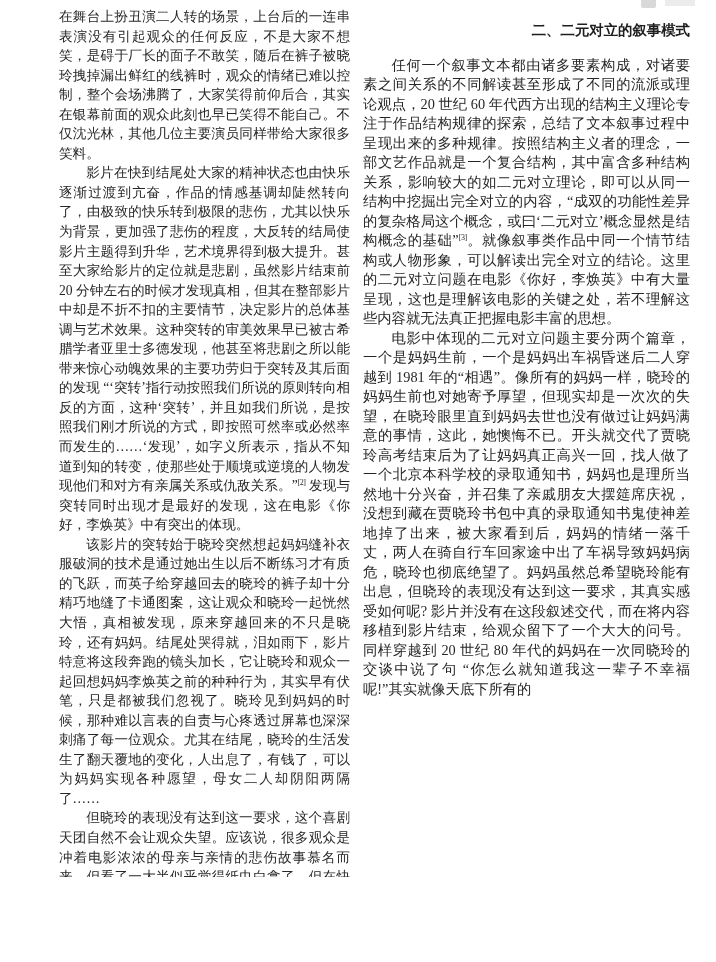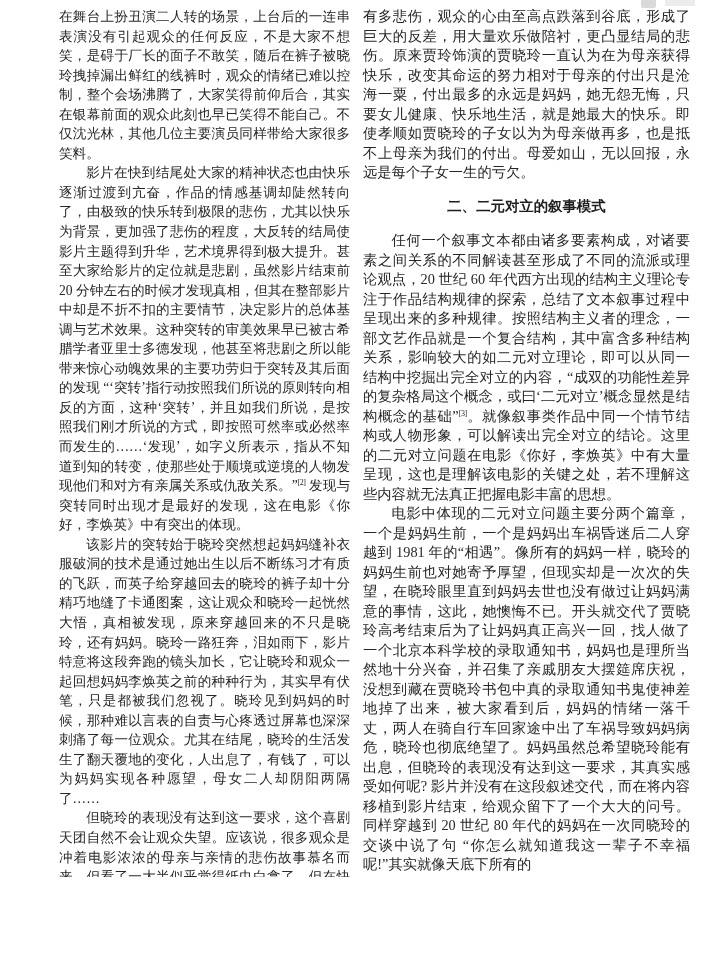--- a/index.html
+++ b/index.html
@@ -20,21 +20,21 @@
   .col-left{left:59px;width:291px;font-size:13.6px;line-height:19.55px;}
   .col-right{left:363px;width:327px;font-size:14.3px;line-height:19.5px;}
   .col p{margin:0;}
   .col p.ind{text-indent:2em;}
   .col p.noind{text-indent:0;}
   .col sup{font-size:8px;line-height:0;vertical-align:5px;letter-spacing:-0.5px;}
   .col h2{
     font-family:Liberation Serif, serif;
     font-weight:bold;
     font-size:14.4px;
-    text-align:center;
+    text-align:right;
     text-indent:0;
     margin:14px 0 15px 0;
     color:#1e1e1e;
   }
   
   .watermark{
     position:absolute;
     left:10px;top:913px;
     display:flex;align-items:flex-start;
     user-select:none;
@@ -105,25 +105,24 @@
 <div class="page">
 
   <div class="corner-frag">
     <span class="f1"></span>
       <span class="f2"></span>
   </div>
 
   <div class="col col-left" id="col-left">
       <p class="noind">在舞台上扮丑演二人转的场景，上台后的一连串表演没有引起观众的任何反应，不是大家不想笑，是碍于厂长的面子不敢笑，随后在裤子被晓玲拽掉漏出鲜红的线裤时，观众的情绪已难以控制，整个会场沸腾了，大家笑得前仰后合，其实在银幕前面的观众此刻也早已笑得不能自己。不仅沈光林，其他几位主要演员同样带给大家很多笑料。</p>
       <p class="ind">影片在快到结尾处大家的精神状态也由快乐逐渐过渡到亢奋，作品的情感基调却陡然转向了，由极致的快乐转到极限的悲伤，尤其以快乐为背景，更加强了悲伤的程度，大反转的结局使影片主题得到升华，艺术境界得到极大提升。甚至大家给影片的定位就是悲剧，虽然影片结束前 20 分钟左右的时候才发现真相，但其在整部影片中却是不折不扣的主要情节，决定影片的总体基调与艺术效果。这种突转的审美效果早已被古希腊学者亚里士多德发现，他甚至将悲剧之所以能带来惊心动魄效果的主要功劳归于突转及其后面的发现 “‘突转’指行动按照我们所说的原则转向相反的方面，这种‘突转’，并且如我们所说，是按照我们刚才所说的方式，即按照可然率或必然率而发生的……‘发现’，如字义所表示，指从不知道到知的转变，使那些处于顺境或逆境的人物发现他们和对方有亲属关系或仇敌关系。”<sup>[2]</sup> 发现与突转同时出现才是最好的发现，这在电影《你好，李焕英》中有突出的体现。</p>
-      <p class="ind">该影片的突转始于晓玲突然想起妈妈缝补衣服破洞的技术是通过她出生以后不断练习才有质的飞跃，而英子给穿越回去的晓玲的裤子却十分精巧地缝了卡通图案，这让观众和晓玲一起恍然大悟，真相被发现，原来穿越回来的不只是晓玲，还有妈妈。晓玲一路狂奔，泪如雨下，影片特意将这段奔跑的镜头加长，它让晓玲和观众一起回想妈妈李焕英之前的种种行为，其实早有伏笔，只是都被我们忽视了。晓玲见到妈妈的时候，那种难以言表的自责与心疼透过屏幕也深深刺痛了每一位观众。尤其在结尾，晓玲的生活发生了翻天覆地的变化，人出息了，有钱了，可以为妈妈实现各种愿望，母女二人却阴阳两隔了……</p>
+      <p class="ind">该影片的突转始于晓玲突然想起妈妈缝补衣服破洞的技术是通过她出生以后不断练习才有质的飞跃，而英子给穿越回去的晓玲的裤子却十分精巧地缝了卡通图案，这让观众和晓玲一起恍然大悟，真相被发现，原来穿越回来的不只是晓玲，还有妈妈。结尾处哭得就，泪如雨下，影片特意将这段奔跑的镜头加长，它让晓玲和观众一起回想妈妈李焕英之前的种种行为，其实早有伏笔，只是都被我们忽视了。晓玲见到妈妈的时候，那种难以言表的自责与心疼透过屏幕也深深刺痛了每一位观众。尤其在结尾，晓玲的生活发生了翻天覆地的变化，人出息了，有钱了，可以为妈妈实现各种愿望，母女二人却阴阳两隔了……</p>
       <p class="ind">但晓玲的表现没有达到这一要求，这个喜剧天团自然不会让观众失望。应该说，很多观众是冲着电影浓浓的母亲与亲情的悲伤故事慕名而来，但看了一大半似乎觉得纸巾白拿了。但在快到结尾处，观众上扬的嘴角还未落下，情节发生了突转。反转之前观众笑得有多灿烂，结尾处哭得就</p>
     </div>
   <div class="col col-right" id="col-right">
-      <p class="noind">有多悲伤，观众的心由至高点跌落到谷底，形成了巨大的反差，用大量欢乐做陪衬，更凸显结局的悲伤。原来贾玲饰演的贾晓玲一直认为在为母亲获得快乐，改变其命运的努力相对于母亲的付出只是沧海一粟，付出最多的永远是妈妈，她无怨无悔，只要女儿健康、快乐地生活，就是她最大的快乐。即使孝顺如贾晓玲的子女以为为母亲做再多，也是抵不上母亲为我们的付出。母爱如山，无以回报，永远是每个子女一生的亏欠。</p>
       <h2>二、二元对立的叙事模式</h2>
       <p class="ind">任何一个叙事文本都由诸多要素构成，对诸要素之间关系的不同解读甚至形成了不同的流派或理论观点，20 世纪 60 年代西方出现的结构主义理论专注于作品结构规律的探索，总结了文本叙事过程中呈现出来的多种规律。按照结构主义者的理念，一部文艺作品就是一个复合结构，其中富含多种结构关系，影响较大的如二元对立理论，即可以从同一结构中挖掘出完全对立的内容，“成双的功能性差异的复杂格局这个概念，或曰‘二元对立’概念显然是结构概念的基础”<sup>[3]</sup>。就像叙事类作品中同一个情节结构或人物形象，可以解读出完全对立的结论。这里的二元对立问题在电影《你好，李焕英》中有大量呈现，这也是理解该电影的关键之处，若不理解这些内容就无法真正把握电影丰富的思想。</p>
       <p class="ind">电影中体现的二元对立问题主要分两个篇章，一个是妈妈生前，一个是妈妈出车祸昏迷后二人穿越到 1981 年的“相遇”。像所有的妈妈一样，晓玲的妈妈生前也对她寄予厚望，但现实却是一次次的失望，在晓玲眼里直到妈妈去世也没有做过让妈妈满意的事情，这此，她懊悔不已。开头就交代了贾晓玲高考结束后为了让妈妈真正高兴一回，找人做了一个北京本科学校的录取通知书，妈妈也是理所当然地十分兴奋，并召集了亲戚朋友大摆筵席庆祝，没想到藏在贾晓玲书包中真的录取通知书鬼使神差地掉了出来，被大家看到后，妈妈的情绪一落千丈，两人在骑自行车回家途中出了车祸导致妈妈病危，晓玲也彻底绝望了。妈妈虽然总希望晓玲能有出息，但晓玲的表现没有达到这一要求，其真实感受如何呢? 影片并没有在这段叙述交代，而在将内容移植到影片结束，给观众留下了一个大大的问号。同样穿越到 20 世纪 80 年代的妈妈在一次同晓玲的交谈中说了句 “你怎么就知道我这一辈子不幸福呢!”其实就像天底下所有的</p>
     </div>
 
   <div class="watermark">
     <div class="wm-logo">
       <span class="cut1"></span>
         <span class="cut2"></span>
         <span class="cut3"></span>

